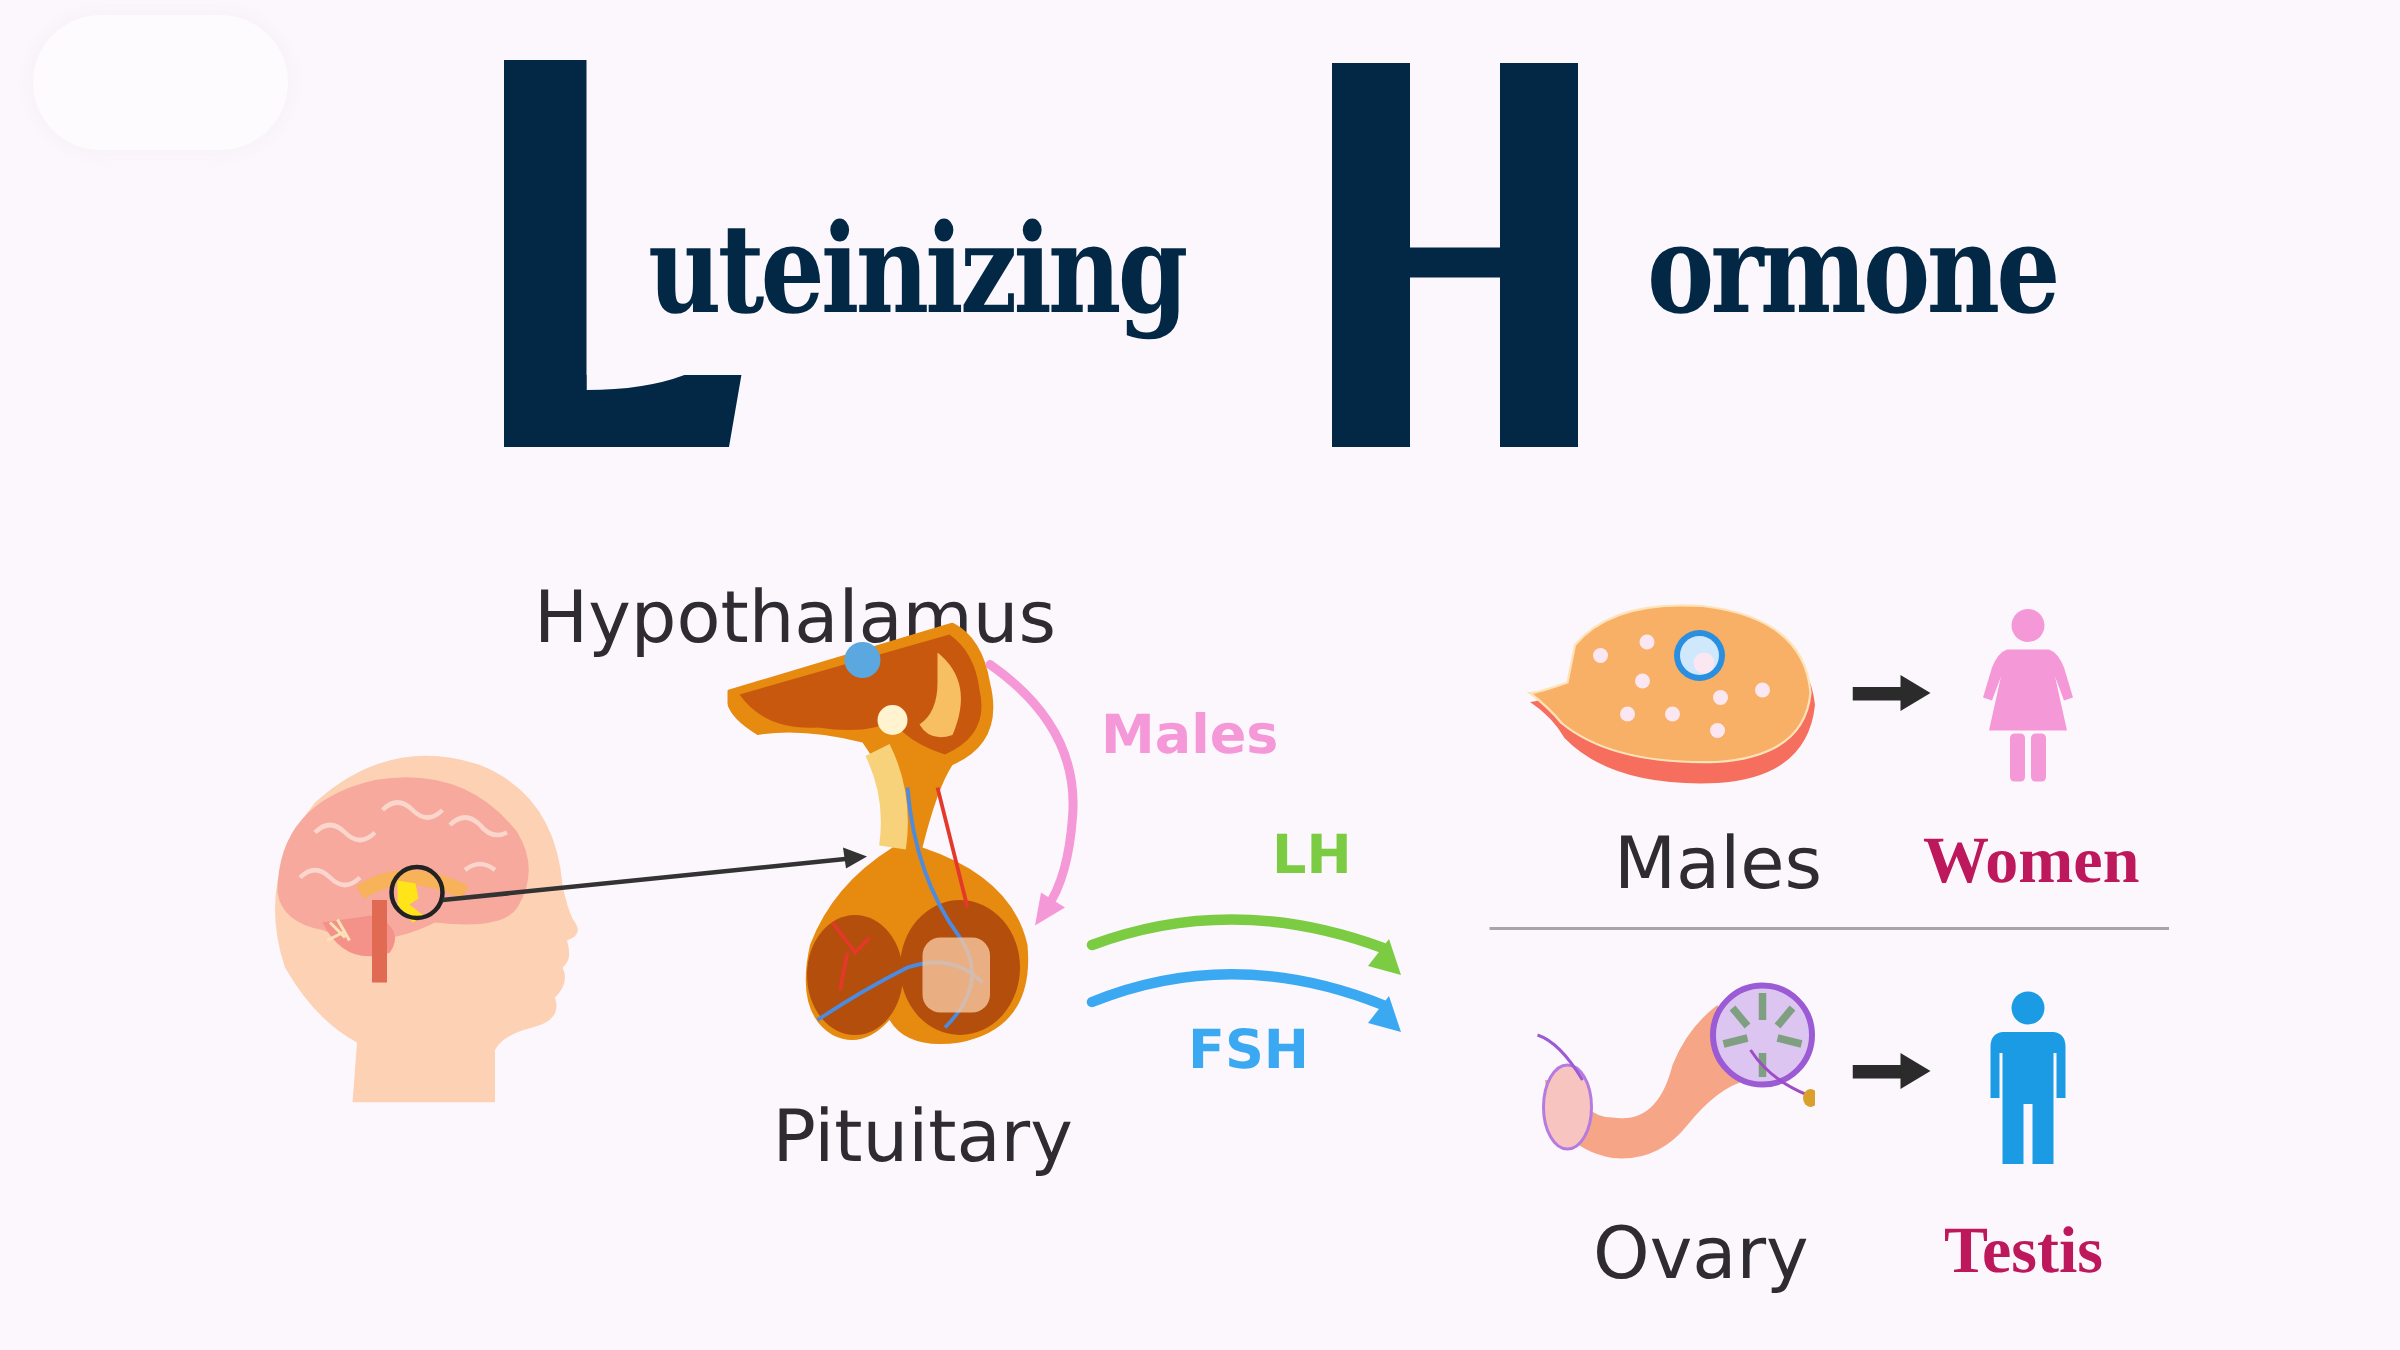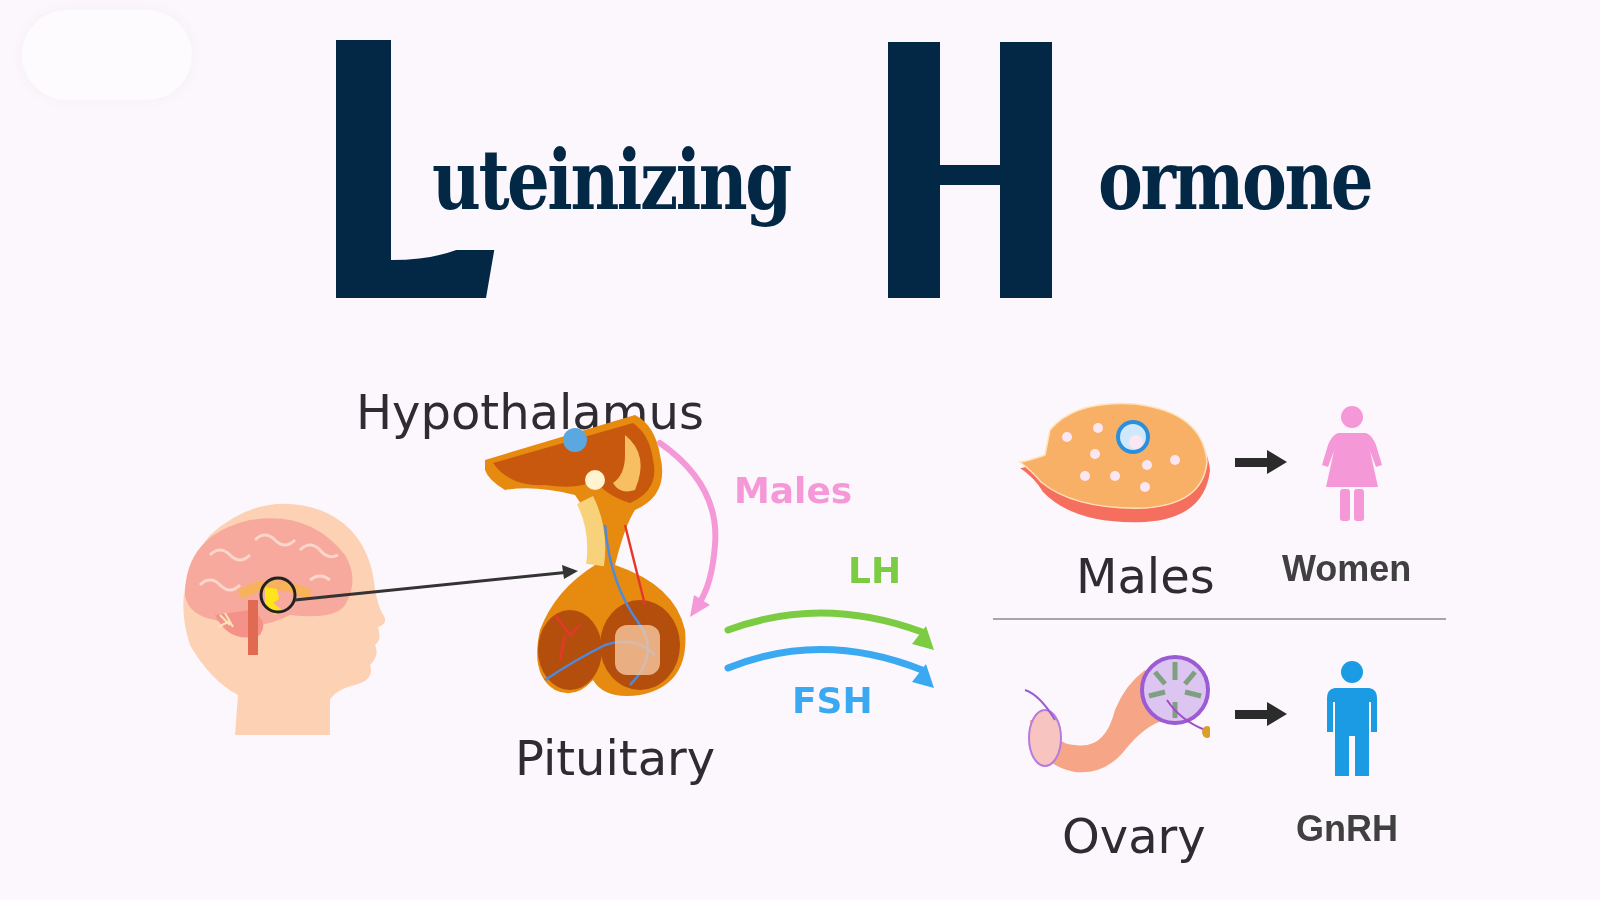--- a/index.html
+++ b/index.html
@@ -17,21 +17,21 @@
   .big-L { left:336px; top:40px; width:55px; height:256px; background:#022846; }
   .big-H-left { left:888px; top:42px; width:52px; height:256px; background:#022846; }
   .big-H-right { left:1000px; top:42px; width:52px; height:256px; background:#022846; }
   .big-H-bar { left:940px; top:165px; width:60px; height:20px; background:#022846; }
   .word {
     color:#022846; font-family:"DejaVu Serif", serif; font-weight:700;
     font-size:82px; letter-spacing:-3px;
     transform:scaleX(0.82); transform-origin:left center;
   }
   .label { color:#2e2b33; font-family:"DejaVu Sans", sans-serif; font-size:48px; }
-  .label-bold { color:#404040; font-family:Liberation Sans, sans-serif; font-size:36px; font-weight:700; }
+  .label-bold { color:#be185d; font-family:Liberation Serif, serif; font-size:44px; font-weight:700; }
   .hormone { font-family:"DejaVu Sans", sans-serif; font-weight:700; font-size:36px; }
   .divider { left:993px; top:618px; width:453px; height:2px; background:#aaa3ab; }
 </style>
 </head>
 <body>
 
 <div class="abs watermark"></div>
 
 <div>
   <div class="abs big-L"></div>
@@ -163,13 +163,13 @@
 </svg>
 <svg class="abs" style="left:1235px;top:702px" width="55" height="24">
   <rect x="0" y="8" width="34" height="9" fill="#2b2b2b"></rect>
   <polygon points="32,0 52,12 32,24" fill="#2b2b2b"></polygon>
 </svg>
 <svg class="abs" style="left:1325px;top:660px" width="55" height="120" viewBox="0 0 55 120">
   <circle cx="27" cy="12" r="11" fill="#1a9be3"></circle>
   <path d="M10 28 L44 28 Q52 29 52 38 L52 72 L46 72 L46 42 L44 42 L44 116 L30 116 L30 76 L24 76 L24 116 L10 116 L10 42 L8 42 L8 72 L2 72 L2 38 Q2 29 10 28 Z" fill="#1a9be3"></path>
 </svg>
 <div class="abs label" style="left:1062px;top:808px;">Ovary</div>
-<div class="abs label-bold" style="left:1296px;top:808px;">GnRH</div>
+<div class="abs label-bold" style="left:1296px;top:808px;">Testis</div>
 
 </body></html>

